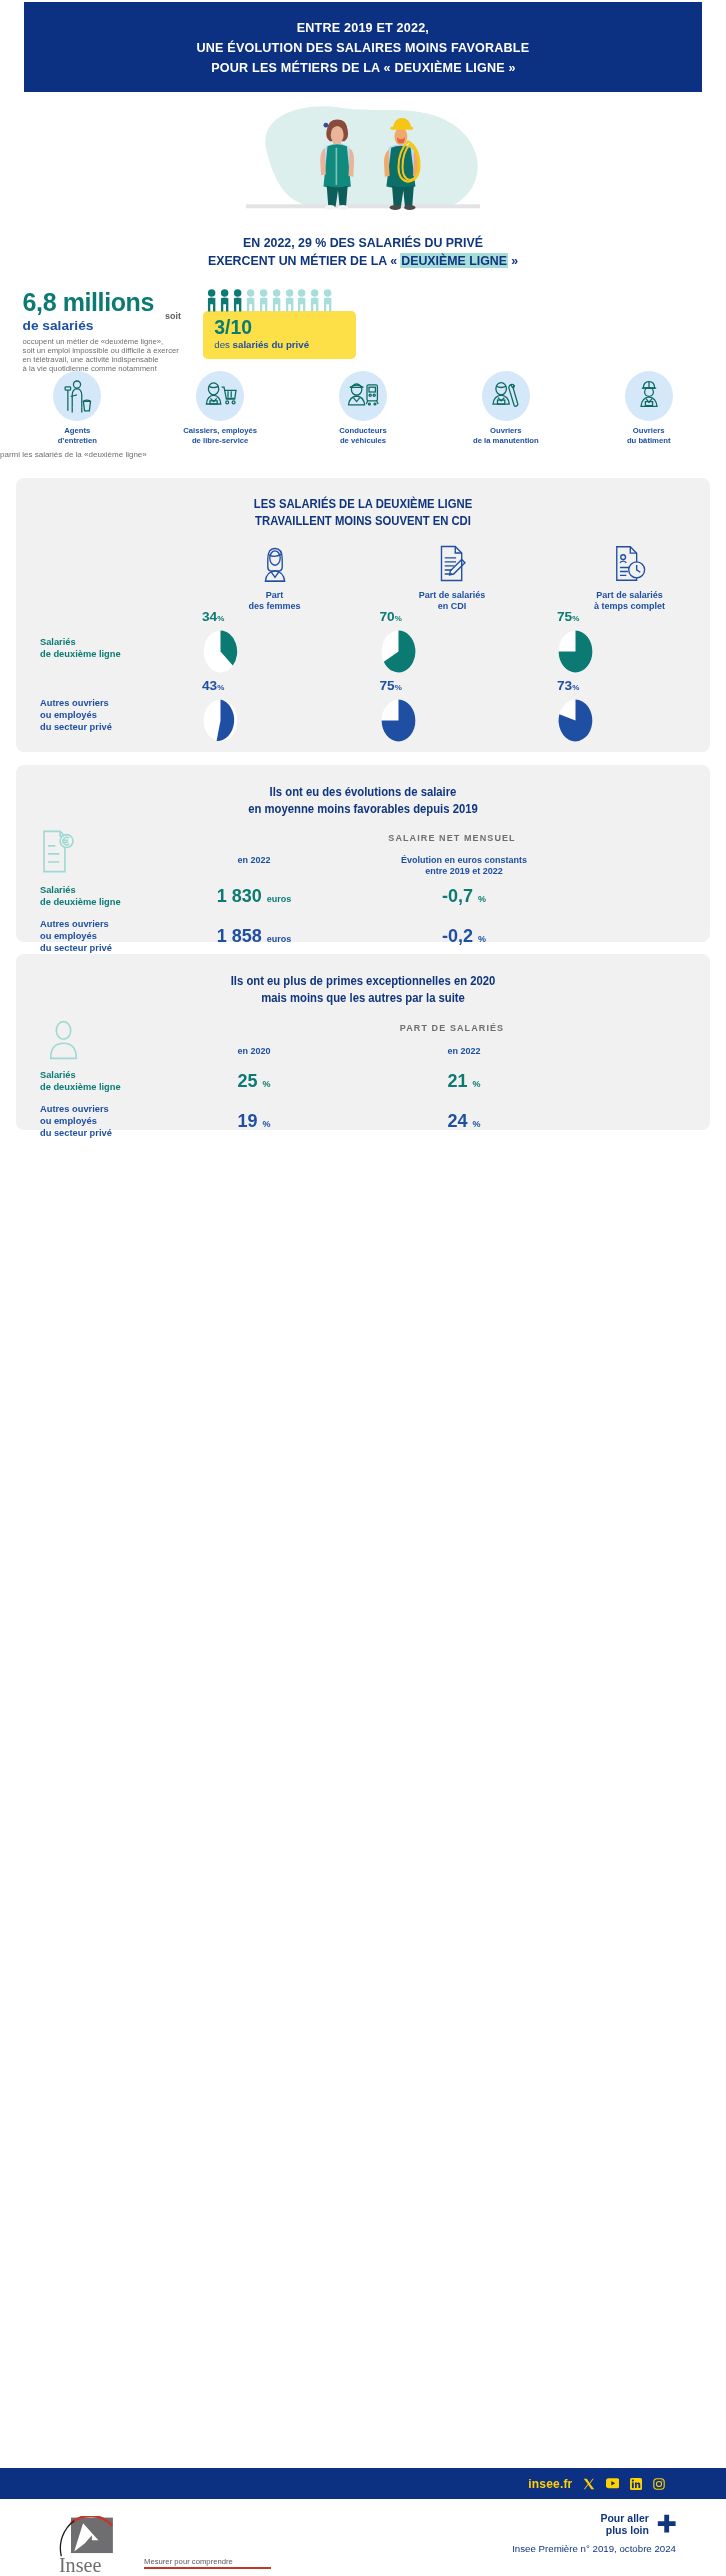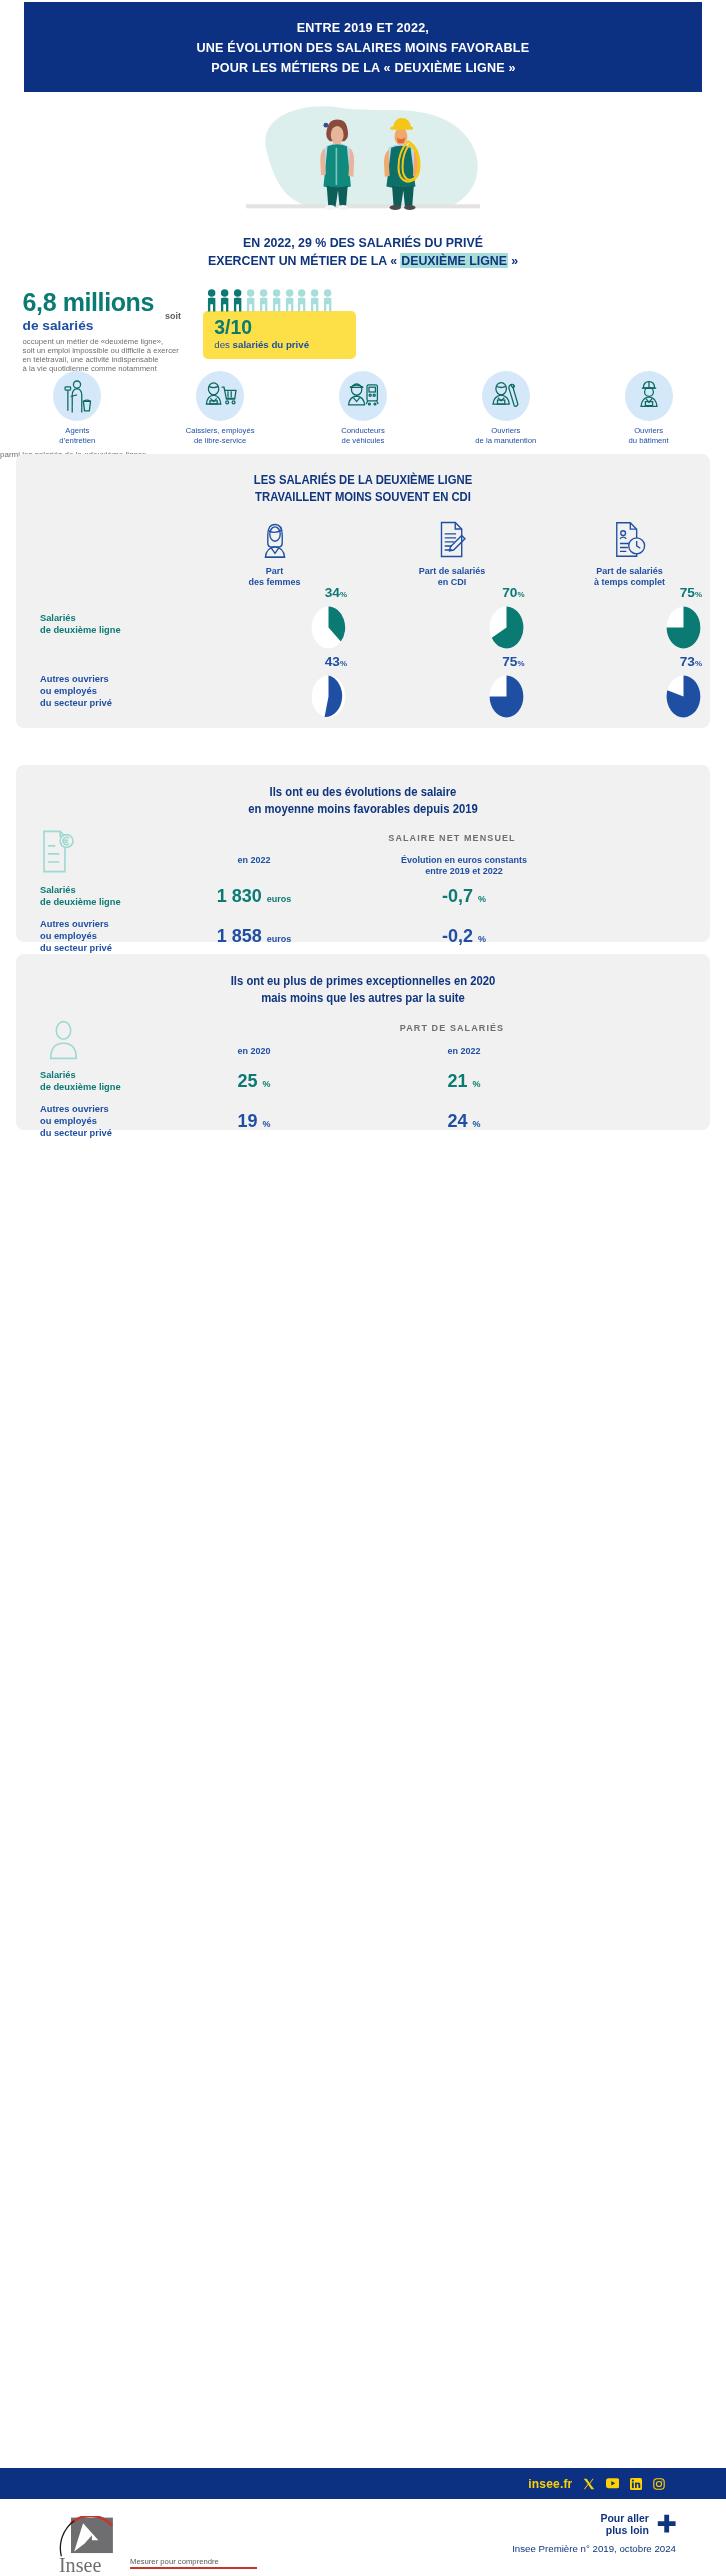--- a/index.html
+++ b/index.html
@@ -90,55 +90,55 @@
   .occ-row{
     position:absolute; left:8px; top:371px; width:710px;
     display:flex; justify-content:space-between; padding:0 4.8px;
   }
   .occ{ width:129px; text-align:center; }
   .occ .oval{
     width:48px; height:50px; margin:0 auto 4.8px; border-radius:50%;
     background:#d5e8f9; display:flex; align-items:center; justify-content:center;
   }
   .occ .olabel{
-    color:#1f4fa3; font-size:7.7px; font-weight:normal; line-height:9.7px;
+    color:#1f4fa3; font-size:7.7px; font-weight:bold; line-height:9.7px;
   }
   .parmi{
     position:absolute; left:0; top:450px; width:726px; text-align:left;
     color:#6e6e6e; font-size:8px;
   }
 
   
   .panel{
     position:absolute; left:16px; width:694px; background:#f1f1f1; border-radius:8px;
   }
   .panel-title{
     color:#10357f; font-weight:bold; font-size:12px; line-height:17px; text-align:center;
     transform:scaleX(.94);
   }
 
   
-  #panel-cdi{ top:454px; height:274px; }
+  #panel-cdi{ top:478px; height:274px; }
   .cdi-head{ position:absolute; left:0; top:18px; width:694px; }
   .cdi-cols{
     position:absolute; left:186px; top:65px; width:500px;
     display:flex; justify-content:space-between;
   }
   .cdi-col{ width:145px; text-align:center; }
   .cdi-col .ic{ height:40px; display:flex; align-items:flex-end; justify-content:center; }
   .cdi-col .clab{ color:#1f4fa3; font-weight:bold; font-size:9px; line-height:11.3px; margin-top:6.5px;}
 
   .cdi-rowlabel{
     position:absolute; left:24px; font-weight:bold; font-size:9.3px; line-height:12px;
   }
   .cdi-rowlabel.teal{ color:#0a7a73; }
   .cdi-rowlabel.blue{ color:#1f4fa3; }
 
   .pie-row{ position:absolute; left:186px; width:500px; display:flex; justify-content:space-between;}
-  .pie-cell{ width:145px; display:flex; flex-direction:column; align-items:flex-end; }
+  .pie-cell{ width:145px; display:flex; flex-direction:column; align-items:flex-start; }
   .pie-val{ font-weight:bold; font-size:13.7px; line-height:14.5px; margin-bottom:2.4px; }
   .pie-val .pct{ font-size:8px; font-weight:bold; }
   .pie-val.teal{ color:#0a7a73; }
   .pie-val.blue{ color:#1f4fa3; }
 
   
   #panel-sal{ top:765px; height:177px; }
   #panel-sal .panel-title{ position:absolute; left:0; top:19.4px; width:694px; }
   .sal-doc{ position:absolute; left:24px; top:63px; }
   .sal-caption{
@@ -181,21 +181,21 @@
   
   .footbar{
     position:absolute; left:0; top:2468px; width:726px; height:31px; background:#0d3182;
     display:flex; align-items:center; justify-content:flex-end; padding-right:60px; gap:9.7px;
   }
   .footbar .site{ color:#ffd100; font-weight:bold; font-size:12px; letter-spacing:0.2px;}
   .soc{ width:13.7px; height:13.7px; display:inline-flex; align-items:center; justify-content:center;}
 
   
   .bottom{ position:absolute; left:0; top:2501px; width:726px; height:75px;}
-  .logo-wrap{ position:absolute; left:50px; top:14.5px; display:flex; align-items:flex-end; gap:9px;}
+  .logo-wrap{ position:absolute; left:50px; top:14.5px; display:flex; align-items:flex-end; gap:23px;}
   .logo-text{ margin-bottom:4.8px;}
   .logo-text .mpc{ color:#58595b; font-size:7.7px; white-space:nowrap;}
   .logo-text .rule{ width:127px; height:1.3px; background:#c0392b; margin-top:1.6px;}
   .paller{ position:absolute; right:50px; top:11.3px; text-align:right;}
   .paller .pa{ color:#10357f; font-weight:bold; font-size:10.5px; line-height:12px;}
   .paller .src{ color:#10357f; font-size:9.7px; margin-top:6.5px; white-space:nowrap;}
   .plus{ display:inline-block; vertical-align:middle; margin-left:4.8px;}
 </style>
 </head>
 <body>

